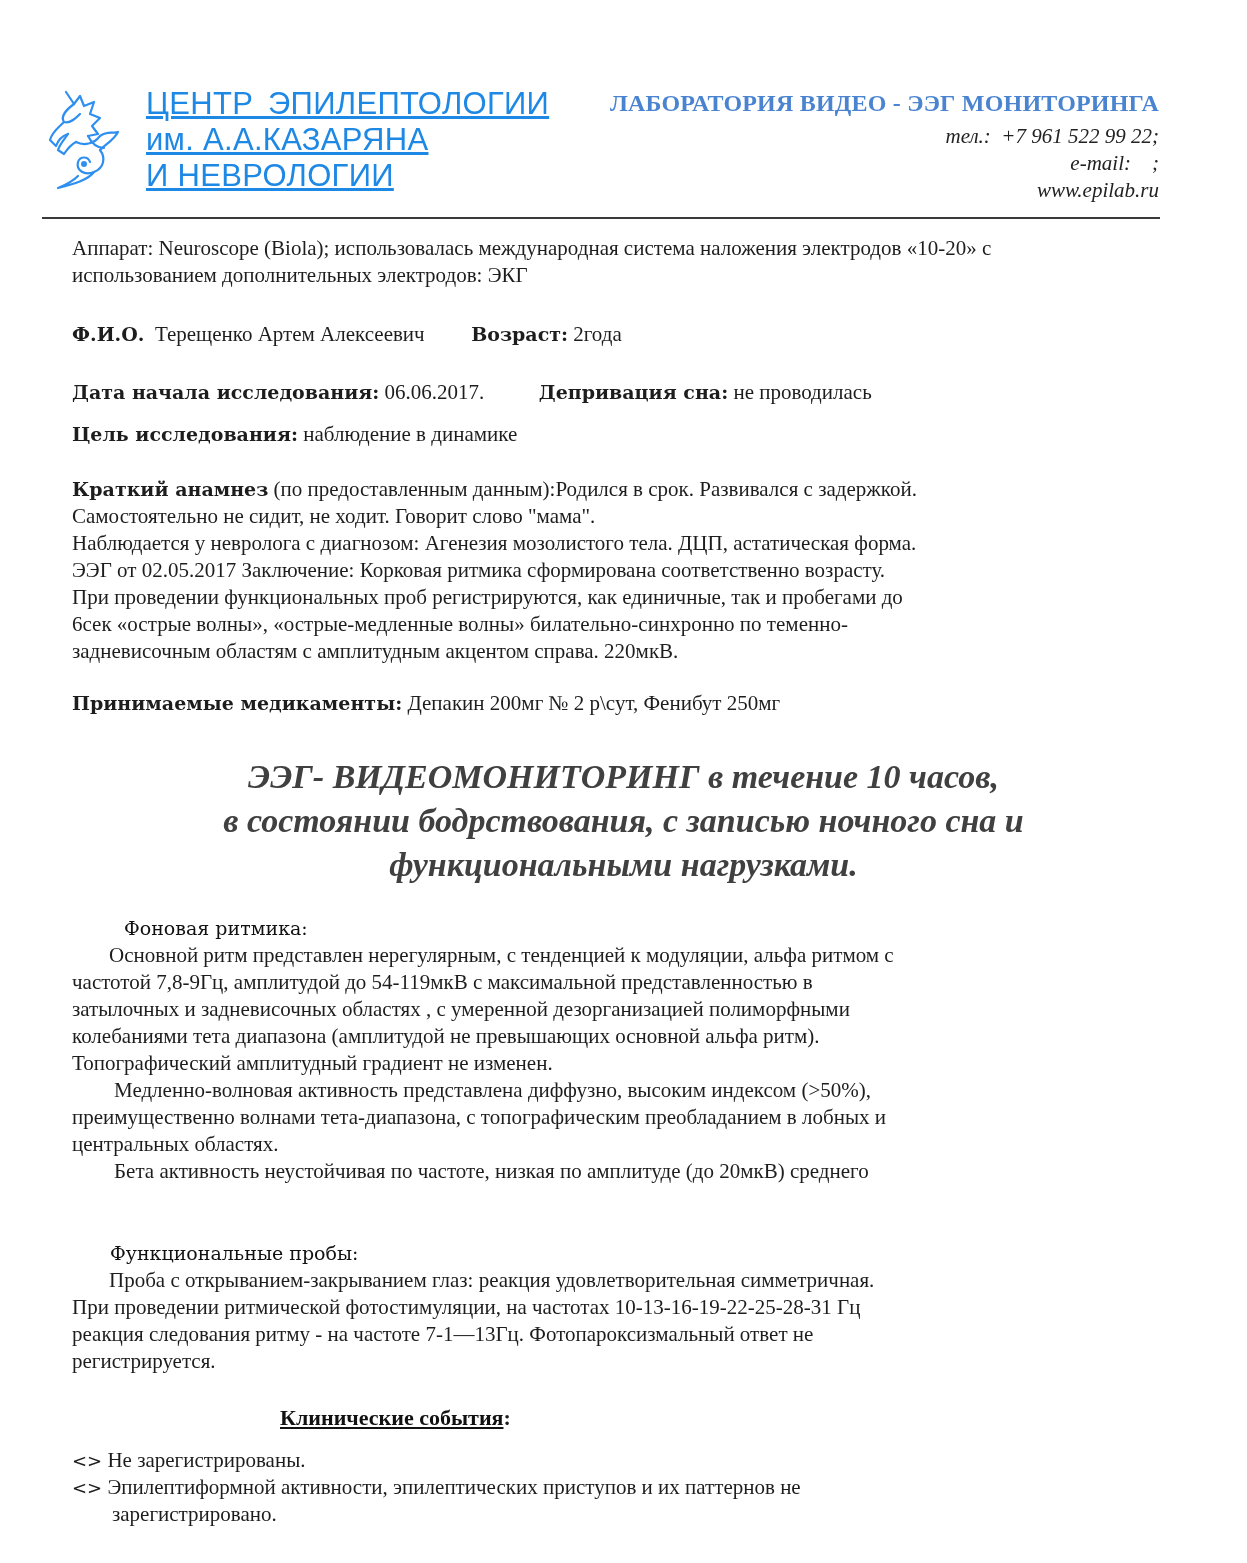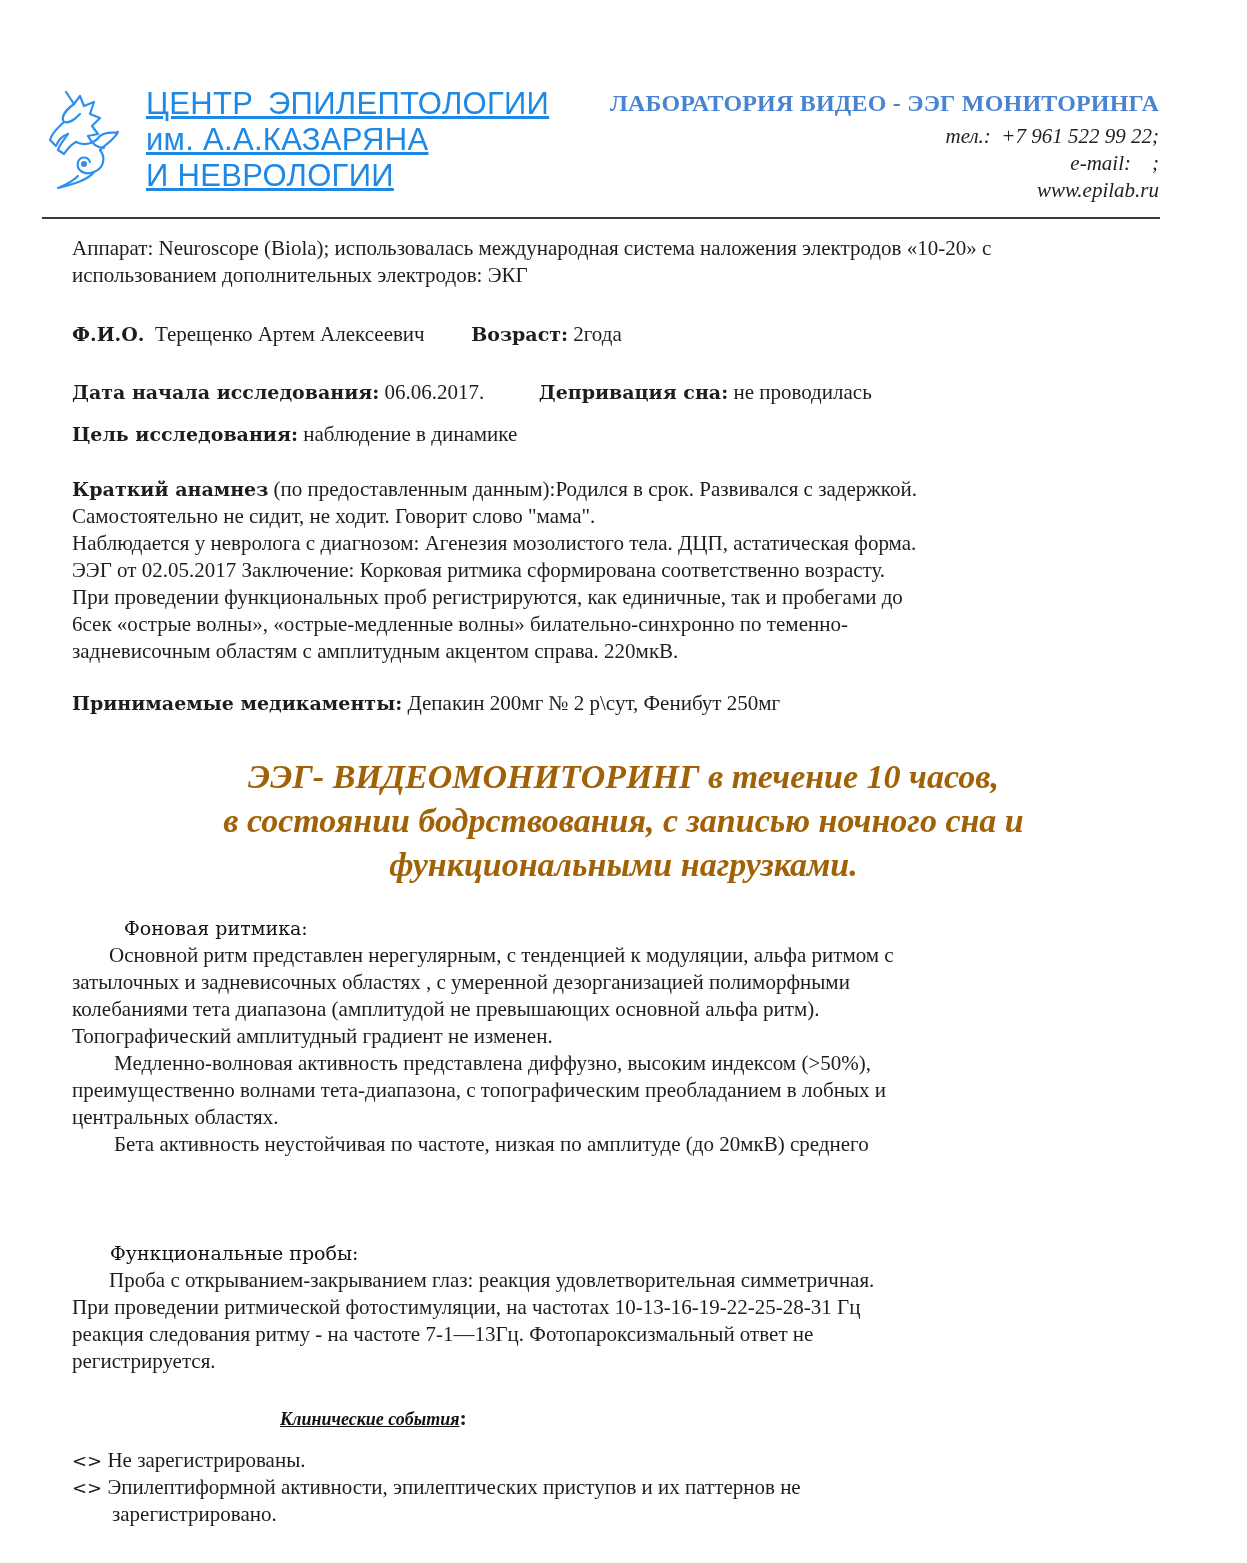--- a/index.html
+++ b/index.html
@@ -25,26 +25,26 @@
   .rule { left: 42px; top: 217px; width: 1118px; height: 2px; background: #3a3a3a; }
 
   .txt { left: 49px; font-size: 21px; line-height: 27px; white-space: nowrap; color: #1d1d1d; margin-left: 23px; }
   .b { font-weight: bold; font-family: "DejaVu Serif", serif; font-size: 19px; }
   .indent { padding-left: 37px; }
   .indent2 { padding-left: 42px; }
 
   .big-title {
     left: 0; width: 1247px; top: 755px; text-align: center;
     font-family: "Liberation Serif", serif; font-style: italic; font-weight: bold;
-    font-size: 34px; line-height: 44px; color: #a16207;
+    font-size: 34px; line-height: 44px; color: #404040;
   }
   .big-title div { white-space: nowrap; }
   .sec-head { font-family: "DejaVu Serif", serif; font-weight: normal; font-size: 19px; color: #111; }
   .clin-head {
-    font-family: "Liberation Serif", serif; font-style: italic; font-weight: bold; font-size: 18px;
+    font-family: "Liberation Serif", serif; font-weight: bold; font-size: 22px;
     text-decoration: underline; color: #111;
   }
   .clin-colon { font-family: "Liberation Serif", serif; font-weight: bold; font-size: 22px; }
   .bullet-mark { font-family: "DejaVu Sans", sans-serif; font-size: 18px; }
 </style>
 </head>
 <body>
 
 <div class="abs logo">
   <svg width="82" height="110" viewBox="0 0 82 110">
@@ -118,20 +118,21 @@
 
 <div class="abs big-title">
   <div>ЭЭГ- ВИДЕОМОНИТОРИНГ в течение 10 часов,</div>
   <div>в состоянии бодрствования, с записью ночного сна и</div>
   <div>функциональными нагрузками.</div>
 </div>
 
 <div class="abs txt" style="top:915px">
   <div class="sec-head" style="padding-left:52px">Фоновая ритмика:</div>
   <div class="indent">Основной ритм представлен нерегулярным, с тенденцией к модуляции, альфа ритмом  с</div>
+  <div>частотой 7,8-9Гц, амплитудой до 54-119мкВ с максимальной представленностью в</div>
   <div>затылочных и задневисочных областях , с умеренной дезорганизацией полиморфными</div>
   <div>колебаниями тета диапазона (амплитудой не превышающих основной альфа ритм).</div>
   <div>Топографический амплитудный градиент не изменен.</div>
   <div class="indent2">Медленно-волновая активность представлена диффузно, высоким  индексом (&gt;50%),</div>
   <div>преимущественно волнами тета-диапазона, с топографическим преобладанием в лобных и</div>
   <div>центральных областях.</div>
   <div class="indent2">Бета активность  неустойчивая по частоте, низкая по амплитуде (до 20мкВ) среднего</div>
 </div>
 
 <div class="abs txt" style="top:1240px">

